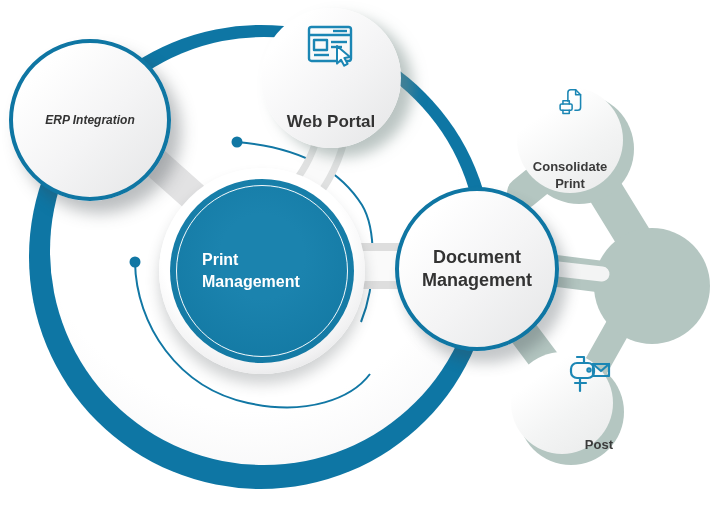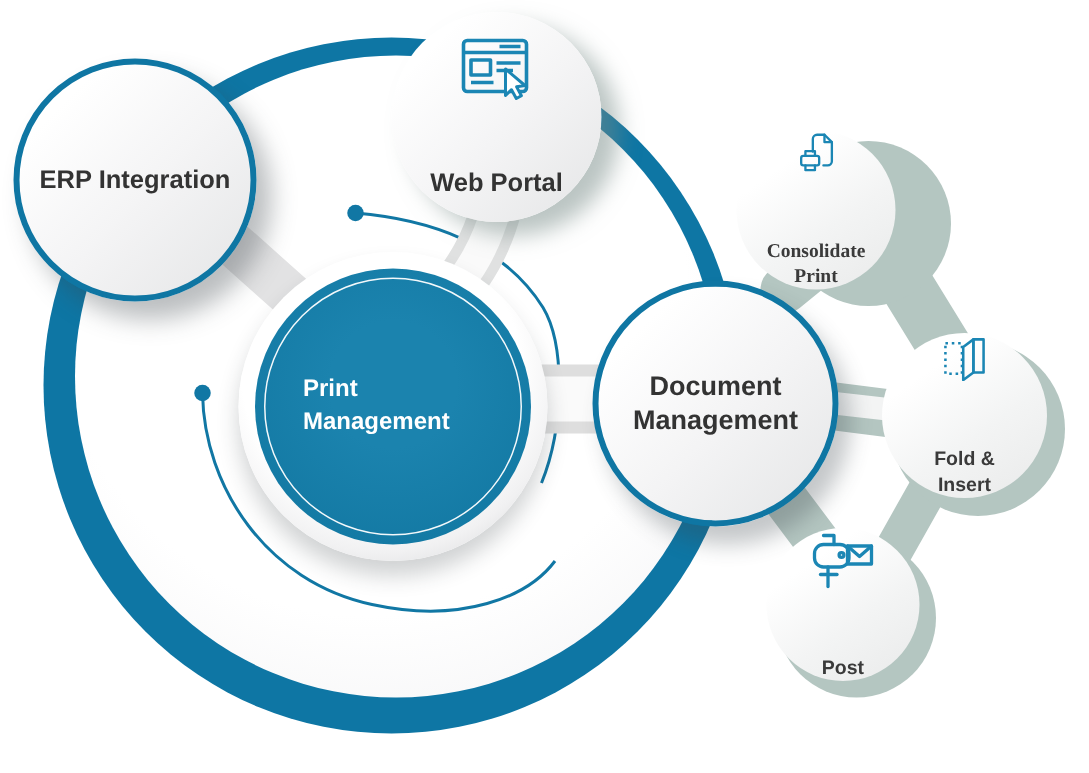--- a/index.html
+++ b/index.html
@@ -26,32 +26,32 @@
     background:radial-gradient(circle at 50% 42%, #1b83ae 30%, #10759f 100%);
     display:flex;align-items:center;justify-content:center;text-align:left;}
   .center-circle::after{content:"";position:absolute;inset:6px;border:1.6px solid rgba(255,255,255,.95);border-radius:50%;}
   .center-label{color:#ffffff;font-weight:700;font-size:16px;line-height:1.35;width:120px;}
 
   
   .bubble{display:flex;flex-direction:column;align-items:center;justify-content:center;
     text-align:center;background:linear-gradient(135deg,#ffffff 18%,#f4f4f5 55%,#e4e5e6 100%);}
   .ringed{border:4px solid #0f76a3;}
   .erp{left:9px;top:39px;width:154px;height:154px;box-shadow:10px 12px 16px rgba(60,70,75,.35);}
-  .erp .bubble-label{font-size:17px;}
+  .erp .bubble-label{font-size:12px;font-style:italic;}
   .wp{left:261px;top:8px;width:140px;height:140px;box-shadow:12px 9px 14px rgba(120,140,135,.5);}
   .wp .bubble-label{font-size:17px;margin-top:4px;}
   .dm{left:395px;top:187px;width:156px;height:156px;box-shadow:8px 12px 14px rgba(60,70,75,.3);}
   .dm .bubble-label{font-size:18px;line-height:1.3;width:130px;}
   .bubble-label{font-weight:700;color:#333333;}
 
   
   .small{background:linear-gradient(145deg,#ffffff 25%,#f3f4f4 60%,#e9eaea 100%);}
-  .cp{left:491px;top:87px;width:106px;height:106px;font-family:Liberation Serif, serif;}
+  .cp{left:517px;top:87px;width:106px;height:106px;}
   .fi{left:588px;top:222px;width:110px;height:110px;}
-  .post{left:511px;top:352px;width:102px;height:102px;}
+  .post{left:511px;top:352px;width:102px;height:102px;align-items:flex-end;}
   .small-label{font-weight:700;color:#3a3a3a;font-size:13px;line-height:1.3;margin-top:4px;}
   .cp .small-label{width:88px;}
   .fi .small-label{width:56px;}
   .icon{display:block;}
 </style>
 </head>
 <body>
 
 <div class="stage">
 
@@ -126,30 +126,20 @@
         <path d="M16 20 V8 a4 4 0 0 1 4 -4 h7 l7 7 v18 a4 4 0 0 1 -4 4 h-4"></path>
         <polyline points="27,4 27,11 34,11"></polyline>
         <rect x="5" y="24" width="17" height="9" rx="2"></rect>
         <path d="M9 24 v-4.5 h9 V24"></path>
         <path d="M9 33 v4.5 h9 V33"></path>
       </g>
     </svg>
     <div class="small-label">Consolidate Print</div>
   </div>
 
-  <div class="abs circle bubble small fi">
-    <svg class="icon" width="38" height="38" viewBox="0 0 38 38">
-      <g fill="none" stroke="#1b86b4" stroke-width="2" stroke-linejoin="round">
-        <rect x="4" y="8" width="13" height="24" stroke-dasharray="2 3"></rect>
-        <path d="M26 5 h8 v26 h-8 z"></path>
-        <path d="M26 5 l-8 6 v26 l8 -6 z"></path>
-      </g>
-    </svg>
-    <div class="small-label">Fold &amp; Insert</div>
-  </div>
 
   <div class="abs circle bubble small post">
     <svg class="icon" width="46" height="40" viewBox="0 0 46 40">
       <g fill="none" stroke="#1b86b4" stroke-width="2.2" stroke-linejoin="round" stroke-linecap="round">
         <path d="M10 4 h7 v6"></path>
         <rect x="4" y="10" width="23" height="15" rx="6"></rect>
         <circle cx="22" cy="17" r="1.6"></circle>
         <line x1="13" y1="25" x2="13" y2="38"></line>
         <line x1="8" y1="30" x2="19" y2="30"></line>
         <rect x="26" y="11" width="16" height="12"></rect>

